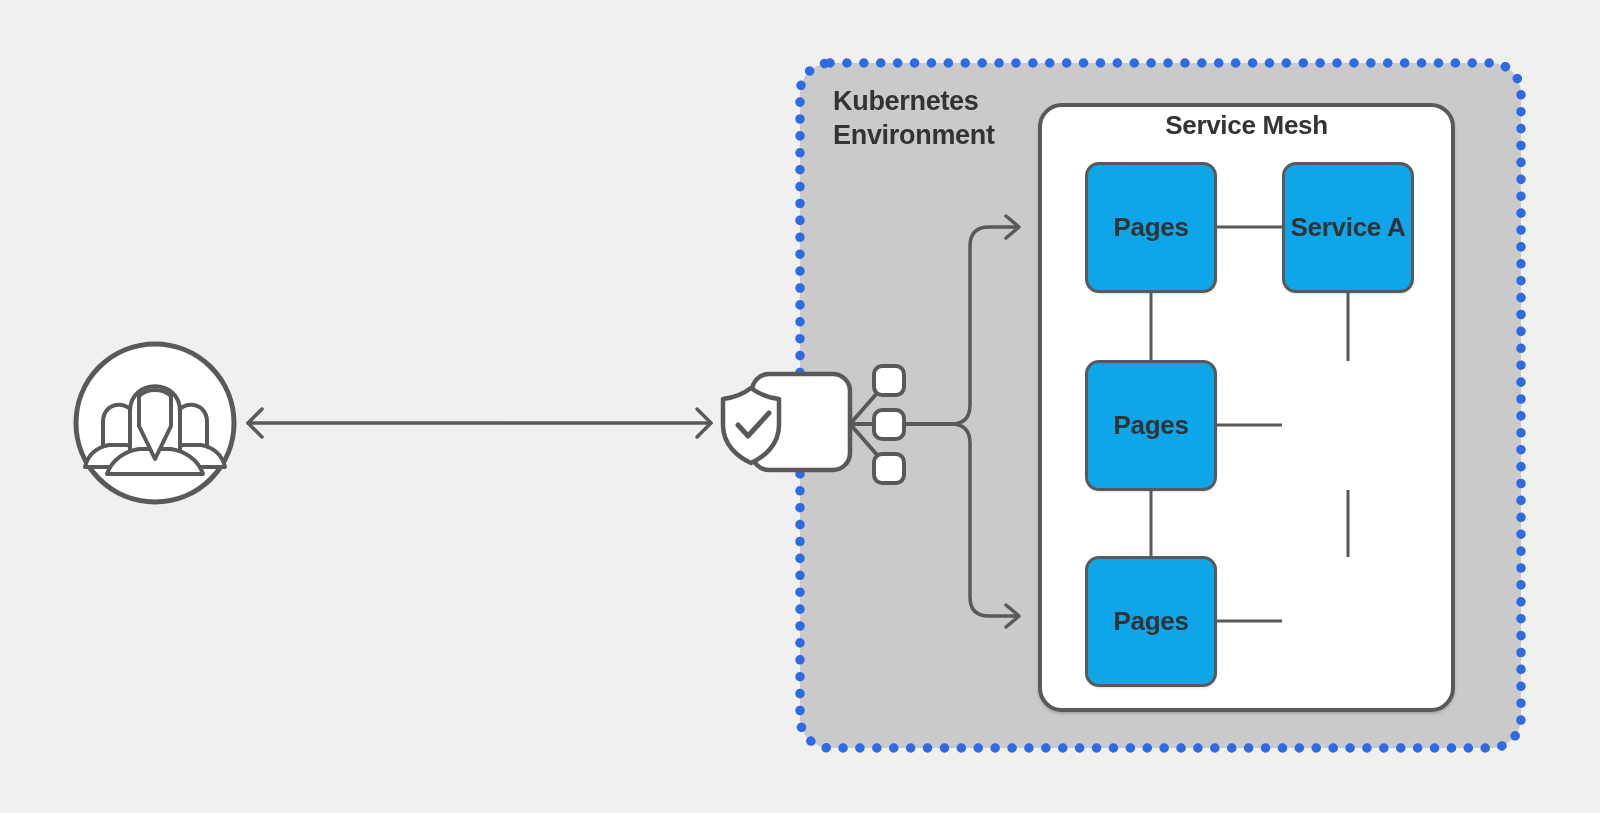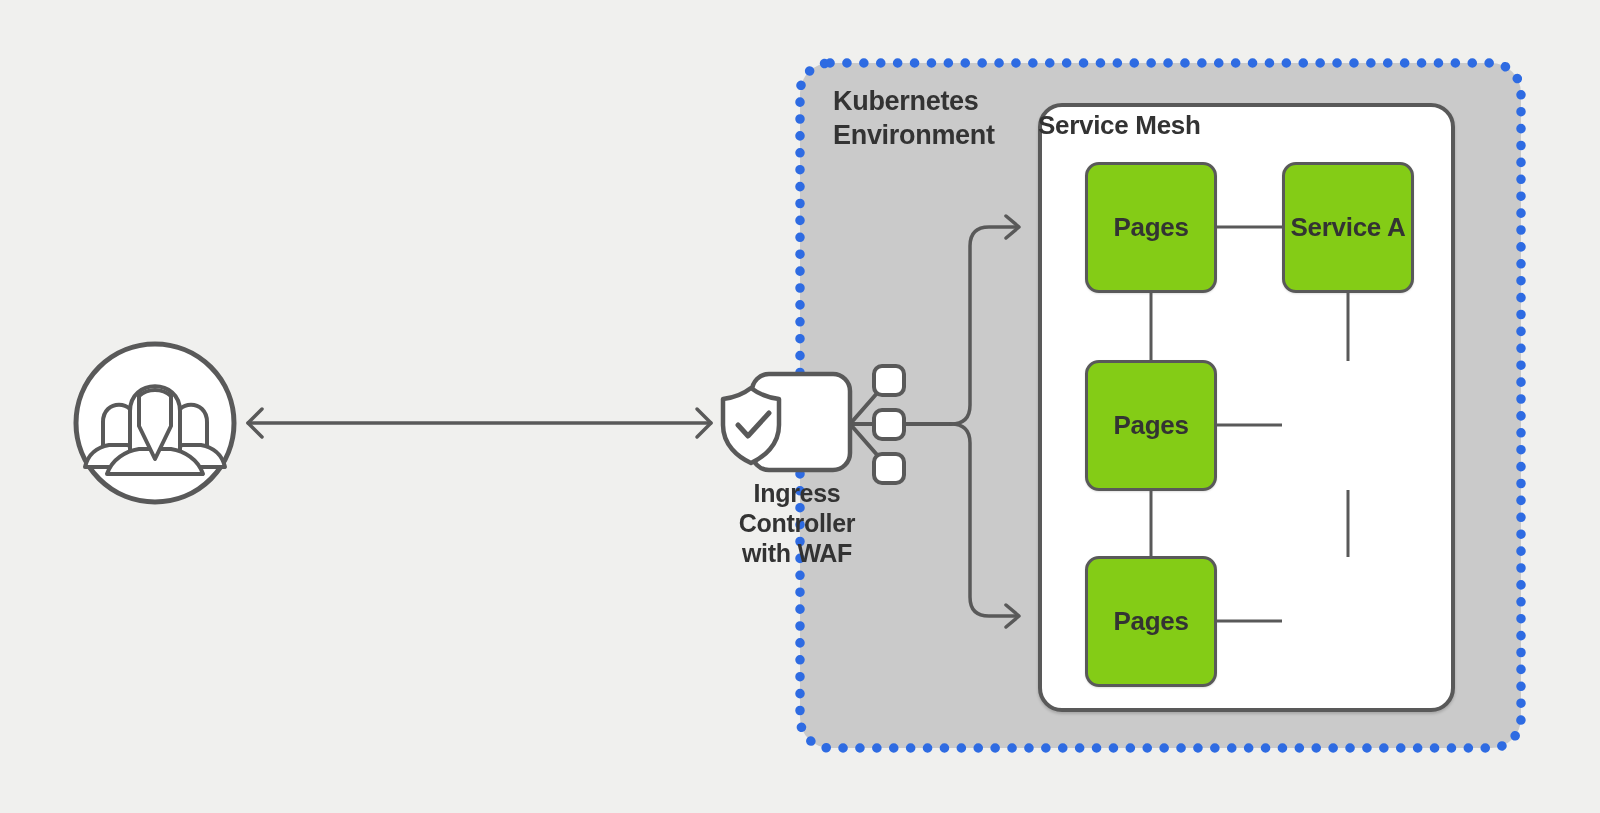--- a/index.html
+++ b/index.html
@@ -9,36 +9,36 @@
 
   
   .smesh-box{
     position:absolute;left:1038px;top:103px;width:417px;height:609px;
     box-sizing:border-box;background:#FFFFFF;border:4px solid #595959;border-radius:24px;
     box-shadow:0 2px 3px rgba(0,0,0,0.18);
   }
   
   .node{
     position:absolute;width:132px;height:131px;box-sizing:border-box;
-    background:#84cc16;border:3px solid #595959;border-radius:14px;
+    background:#0ea5e9;border:3px solid #595959;border-radius:14px;
     display:flex;align-items:center;justify-content:center;
     font-size:26px;font-weight:600;color:#333333;letter-spacing:-0.3px;
     box-shadow:0 1px 2px rgba(0,0,0,0.12);
   }
   .cl{left:1085px;} .cr{left:1282px;}
   .r1{top:162px;} .r2{top:360px;} .r3{top:556px;}
 
   
   .k8s-label{
     position:absolute;left:833px;top:84px;width:320px;
     font-size:27px;font-weight:700;line-height:34px;color:#333333;
     white-space:pre-line;letter-spacing:-0.3px;
   }
   .smesh-title{
-    position:absolute;left:1038px;top:110px;width:417px;
+    position:absolute;left:1038px;top:110px;width:417px;text-align:center;
     font-size:26px;font-weight:700;color:#333333;letter-spacing:-0.3px;
   }
   .ingress-label{
     position:absolute;left:697px;top:478px;width:200px;text-align:center;
     font-size:25px;font-weight:700;line-height:30px;color:#333333;
     white-space:pre-line;letter-spacing:-0.3px;
   }
 </style>
 </head>
 <body>
@@ -119,17 +119,14 @@
       <line x1="1151" y1="292" x2="1151" y2="361"></line>
       <line x1="1151" y1="490" x2="1151" y2="557"></line>
       <line x1="1348" y1="292" x2="1348" y2="361"></line>
       <line x1="1348" y1="490" x2="1348" y2="557"></line>
     </g>
   </svg>
 
   <div class="k8s-label">Kubernetes
 Environment</div>
   <div class="smesh-title">Service Mesh</div>
-  <div class="ingress-label">Ingress
-Controller
-with WAF</div>
 
 </div>
 
 </body></html>

